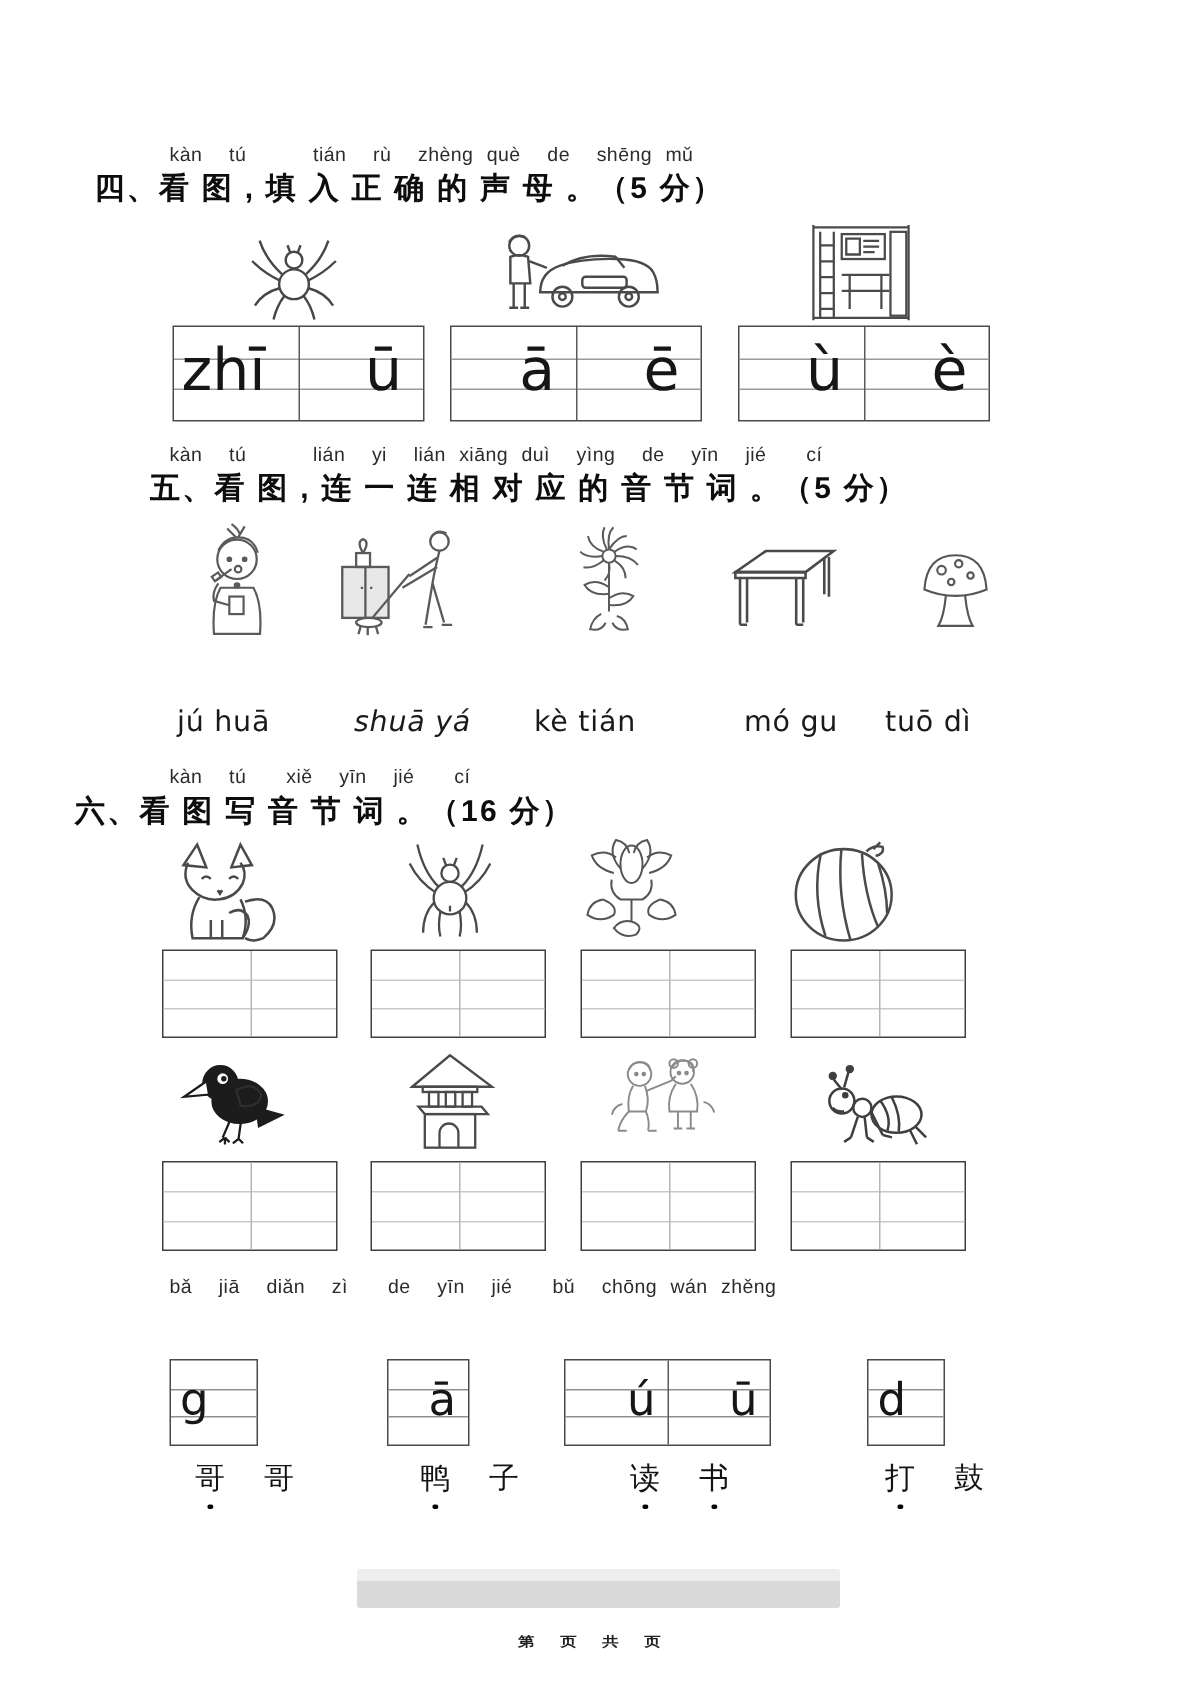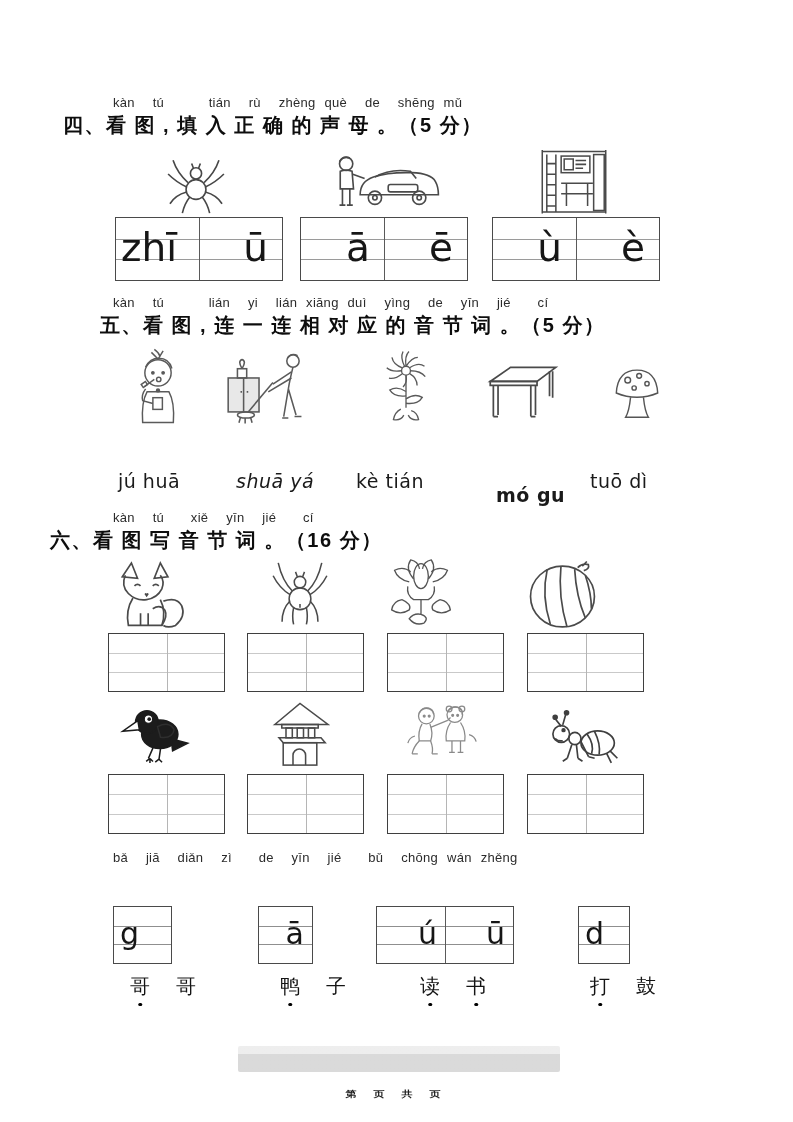--- a/index.html
+++ b/index.html
@@ -200,21 +200,21 @@
         <circle cx="38" cy="16" r="3.4"></circle>
         <circle cx="49" cy="27" r="3"></circle>
         <circle cx="31" cy="33" r="3"></circle>
       <path d="M26 46 q-2 20 -7 28 h32 q-5 -8 -7 -28"></path>
     </svg>
   </div>
 
   <div class="word" style="left:118px;top:470px;text-align:center;">jú huā</div>
   <div class="word" style="left:236px;top:470px;font-style:italic;">shuā yá</div>
   <div class="word" style="left:356px;top:470px;">kè tián</div>
-  <div class="word" style="left:496px;top:484px;font-weight:bold;">mó gu</div>
+  <div class="word" style="left:496px;top:470px;">mó gu</div>
   <div class="word" style="left:590px;top:470px;">tuō dì</div>
 
   <div class="sec-ruby" style="left:113px;top:510px;">kàn  tú   xiě  yīn  jié   cí</div>
   <div class="sec-title" style="left:50px;top:527px;">六、看 图 写 音 节 词 。（16 分）</div>
 
   <div class="img" style="left:113px;top:560px;">
     <svg width="84" height="70" viewBox="0 0 110 92" stroke="#4a4a4a" fill="none" stroke-width="2.2">
       <polygon points="24,4 32,24 12,22"></polygon>
         <polygon points="62,4 54,24 72,22"></polygon>
       <path d="M16 20 q-6 14 4 24 q10 10 24 8 q14 -2 20 -14 q4 -10 -2 -18"></path>

